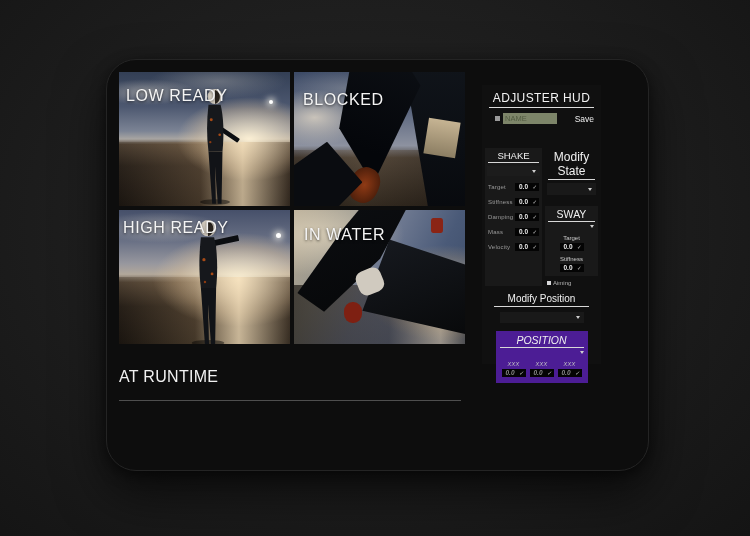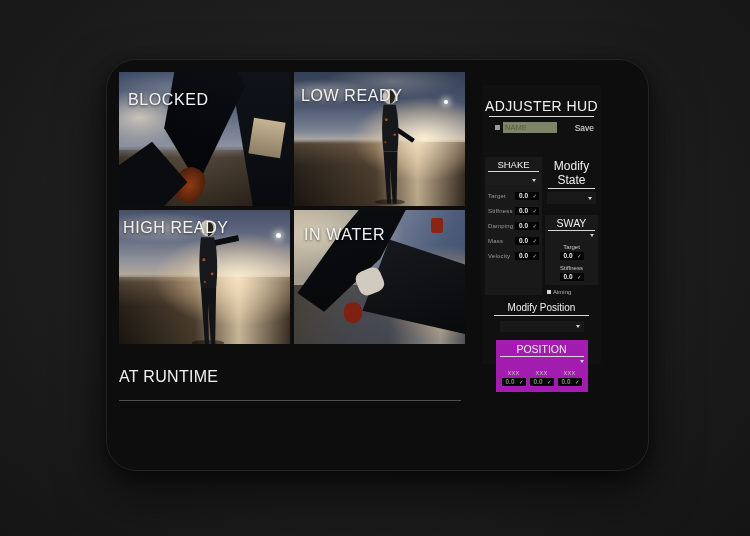--- a/index.html
+++ b/index.html
@@ -63,21 +63,21 @@
   .w-arm1{left:2%;top:-12%;width:78%;height:88%;background:linear-gradient(160deg,#0c0e12,#060708);
     clip-path:polygon(56% 0,82% 12%,62% 55%,20% 100%,0 84%,34% 30%);}
   .w-arm2{right:-12%;top:22%;width:72%;height:74%;background:linear-gradient(160deg,#171a20,#070809);
     clip-path:polygon(22% 0,100% 32%,100% 100%,0 72%);}
   .w-white{left:37%;top:44%;width:15%;height:19%;background:#d0cabf;border-radius:32%;transform:rotate(-22deg);z-index:4;}
   .w-red{left:29%;bottom:16%;width:11%;height:15%;background:#7e2012;border-radius:45%;z-index:4;}
   .w-red2{right:13%;top:6%;width:7%;height:11%;background:#8a2415;border-radius:20%;z-index:4;}
   .char{position:absolute;z-index:4;}
   
   .panel{position:absolute;left:375px;top:25px;width:119px;height:279px;background:#101010;color:#e9e9e9;}
-  .p-title{margin-top:13px;text-align:center;font-size:14px;letter-spacing:0.4px;color:#f2f2f2;}
+  .p-title{margin-top:6px;text-align:center;font-size:12px;letter-spacing:0.4px;color:#f2f2f2;}
   .p-underline{height:1px;background:#dcdcdc;margin:2px 7px 0;}
   .name-row{display:flex;align-items:center;margin-top:5px;padding-left:13px;}
   .mini-check{width:5px;height:5px;background:#9a9a9a;margin-right:3px;}
   .name-input{width:50px;height:11px;border:none;outline:none;background:#7d8569;color:#3e4733;
     font-size:7.5px;font-family:"Liberation Sans",sans-serif;padding:0 2px;}
   .name-input::placeholder{color:#515b41;}
   .save-btn{margin-left:auto;margin-right:7px;font-size:8.5px;color:#ededed;background:none;border:none;
     font-family:Liberation Sans, sans-serif;padding:0;cursor:pointer;}
   .cols{display:flex;gap:3px;padding:0 3px;margin-top:24px;}
   .col-l{width:57px;}
@@ -98,66 +98,66 @@
   .valbox .tick{margin-left:auto;padding-right:2px;color:#c8c8c8;font-size:5.5px;line-height:8px;}
   .valbox .tick::after{content:"\2713";}
   .sway-label{font-size:6px;color:#c9c9c9;text-align:center;margin-top:5px;}
   .sway-box{margin:2px auto 0;}
   .aim-row{display:flex;align-items:center;margin-top:4px;padding-left:2px;}
   .aim-check{width:4px;height:4px;background:#d6d6d8;margin-right:2px;}
   .aim-label{font-size:6px;color:#b5b5b5;}
   .mp-title{margin-top:7px;text-align:center;font-size:10px;color:#f0f0f0;}
   .mp-underline{height:1px;background:#d8d8d8;margin:2px 12px 0;}
   .mp-dropdown{position:relative;width:84px;height:11px;background:#191919;margin:5px auto 0;cursor:pointer;}
-  .pos-panel{width:92px;margin:8px auto 0;background:#a21caf;padding-bottom:6px;}
+  .pos-panel{width:92px;margin:8px auto 0;background:#4c1d95;padding-bottom:6px;font-style:italic;}
   .pos-title{text-align:center;font-size:10.5px;color:#f0f0f0;padding-top:3px;}
   .pos-underline{height:1px;background:#d8d8d8;margin:1px 4px 0;}
   .axes{display:flex;justify-content:space-between;padding:0 5px;margin-top:5px;}
   .axis{width:26px;}
   .axis-label{font-size:5.5px;color:#c6c6c6;text-align:center;letter-spacing:0.3px;}
   .axis .valbox{margin:2px auto 0;}
   .axis .val{color:#8a8a8a;}
   
   .caption{position:absolute;left:12px;top:307px;width:350px;color:#f1f1f1;}
   .caption .line{font-size:16px;letter-spacing:0.3px;line-height:19px;font-weight:400;}
   .cap-divider{margin-top:14px;width:342px;height:1px;background:#4e4e4e;}
 </style>
 </head>
 <body>
 
 <div class="stage">
   <div class="card">
 
     <div class="grid">
-
-      <div class="vp vp2">
-        <span class="vp-label">BLOCKED</span>
-        <div class="floor gridlines"></div>
-        <div class="shape b-side"></div>
-        <div class="shape b-box"></div>
-        <div class="shape b-blade"></div>
-        <div class="shape b-orange"></div>
-        <div class="shape b-arm"></div>
-      </div>
 
       <div class="vp vp1">
         <span class="vp-label">LOW READY</span>
         <span class="sun"></span>
         <div class="floor gridlines"></div>
         <svg class="char" style="left:40%;bottom:0;width:56px;height:122px;" viewBox="0 0 60 130">
           <ellipse cx="30" cy="126" rx="16" ry="3" fill="rgba(0,0,0,0.45)"></ellipse>
           <rect x="24" y="40" width="36" height="5" rx="1" fill="#0b0d10" transform="rotate(34 28 44)"></rect>
           <path d="M23,22 C21,40 21,56 23,72 L38,72 C40,52 39,34 36,22 Z" fill="#16181c"></path>
           <path d="M23,72 L27,128 L31,128 L30,88 L33,128 L37,128 L38,72 Z" fill="#111317"></path>
           <circle cx="30" cy="13" r="8" fill="#d3ccc0"></circle>
           <path d="M30,6 a8,8 0 0 1 0,15 Z" fill="#2b251f"></path>
           <circle cx="26" cy="38" r="1.6" fill="#a64a16"></circle>
           <circle cx="35" cy="54" r="1.4" fill="#a64a16"></circle>
           <circle cx="25" cy="62" r="1.2" fill="#8a3a12"></circle>
         </svg>
+      </div>
+
+      <div class="vp vp2">
+        <span class="vp-label">BLOCKED</span>
+        <div class="floor gridlines"></div>
+        <div class="shape b-side"></div>
+        <div class="shape b-box"></div>
+        <div class="shape b-blade"></div>
+        <div class="shape b-orange"></div>
+        <div class="shape b-arm"></div>
       </div>
 
       <div class="vp vp3">
         <span class="vp-label">HIGH READY</span>
         <span class="sun"></span>
         <div class="floor gridlines"></div>
         <svg class="char" style="left:34%;bottom:-2%;width:62px;height:132px;" viewBox="0 0 60 130">
           <ellipse cx="30" cy="126" rx="16" ry="3" fill="rgba(0,0,0,0.45)"></ellipse>
           <rect x="27" y="26" width="34" height="6" rx="1" fill="#0b0d10" transform="rotate(-12 30 30)"></rect>
           <rect x="30" y="30" width="8" height="12" fill="#101216"></rect>

